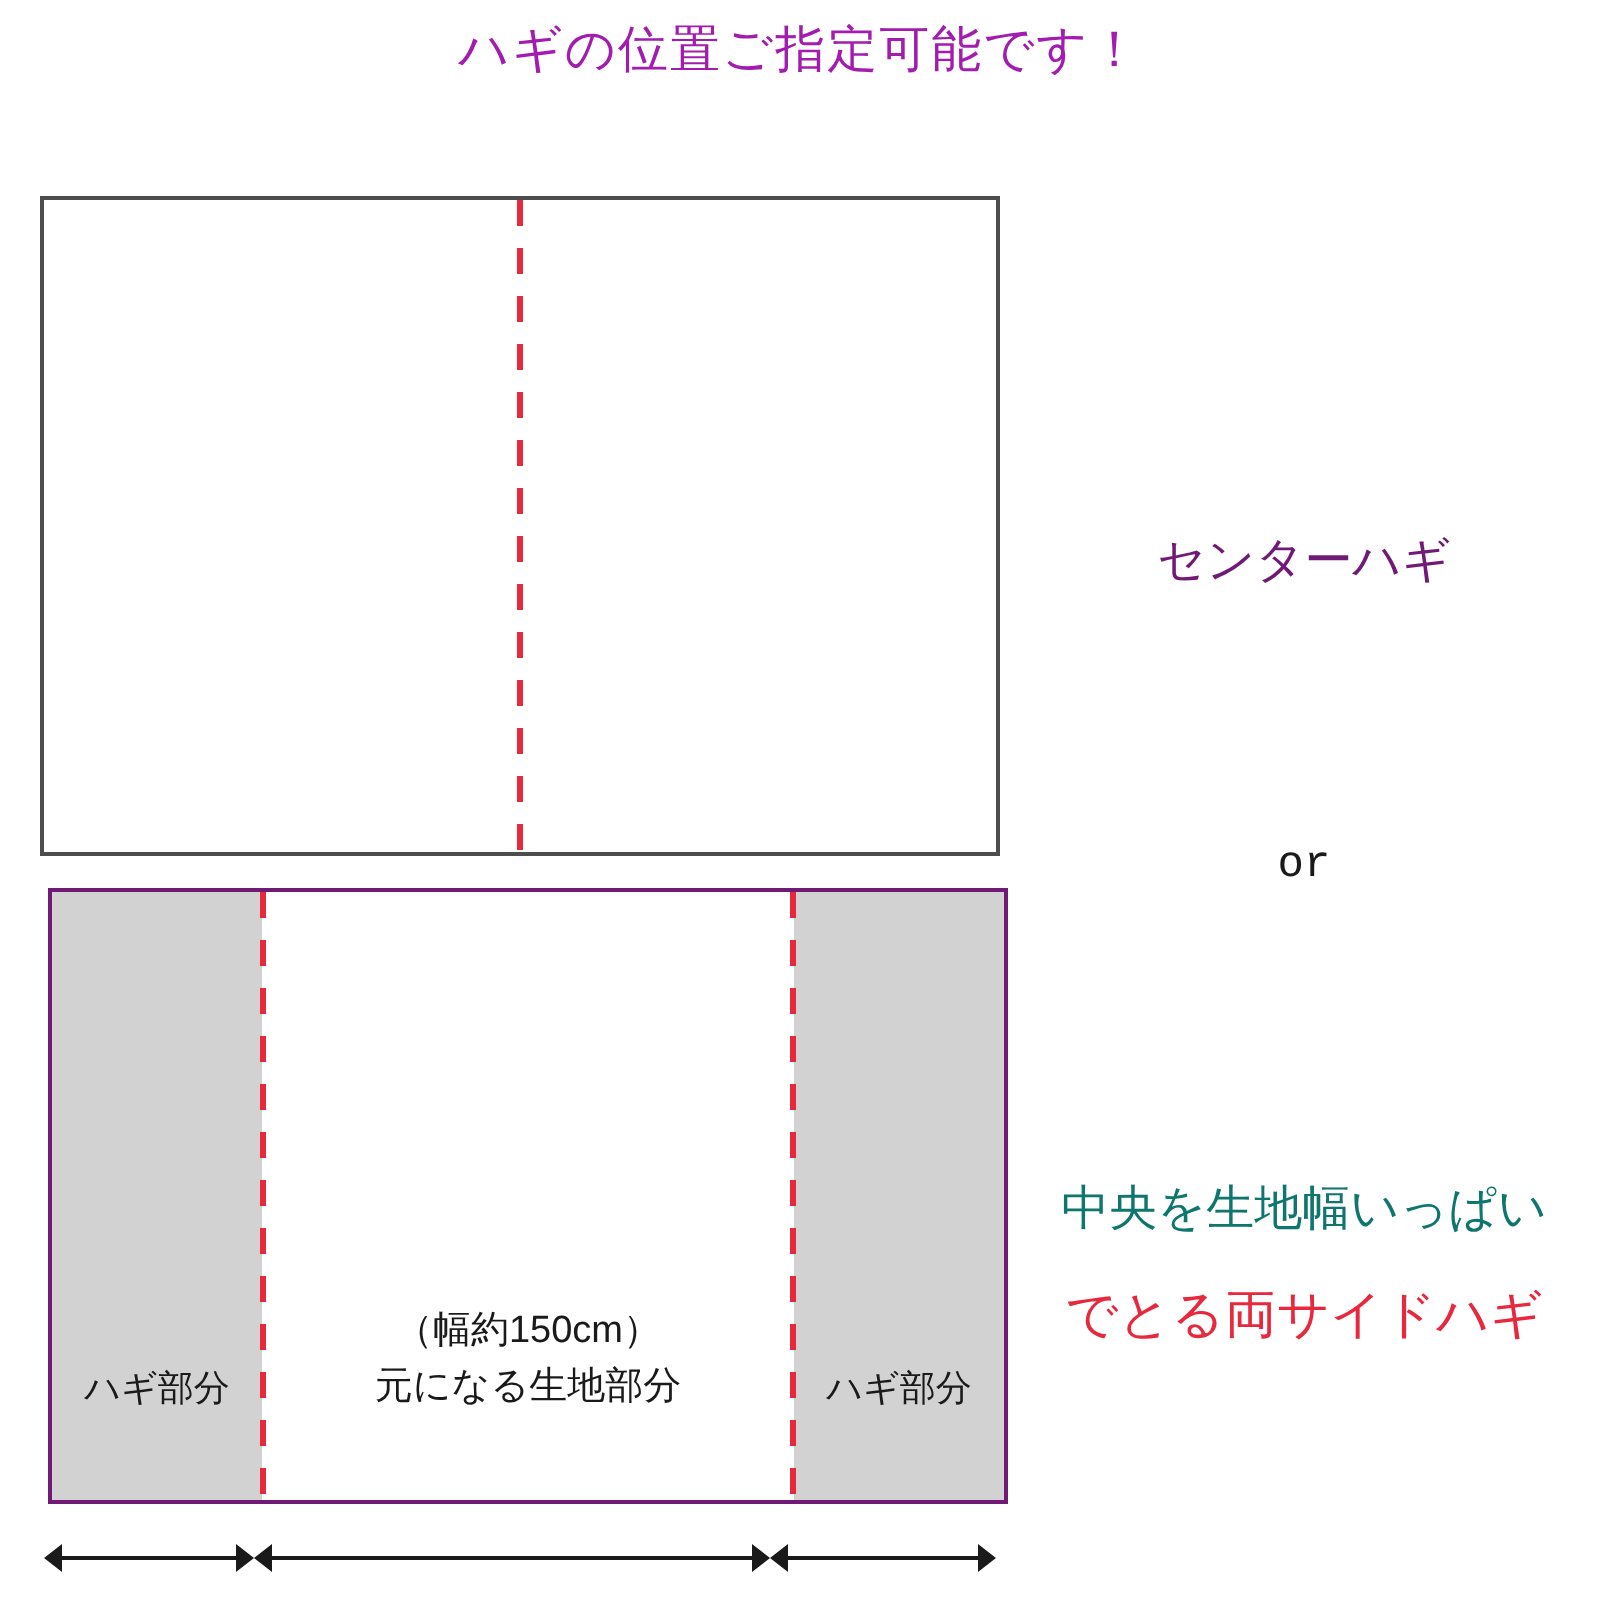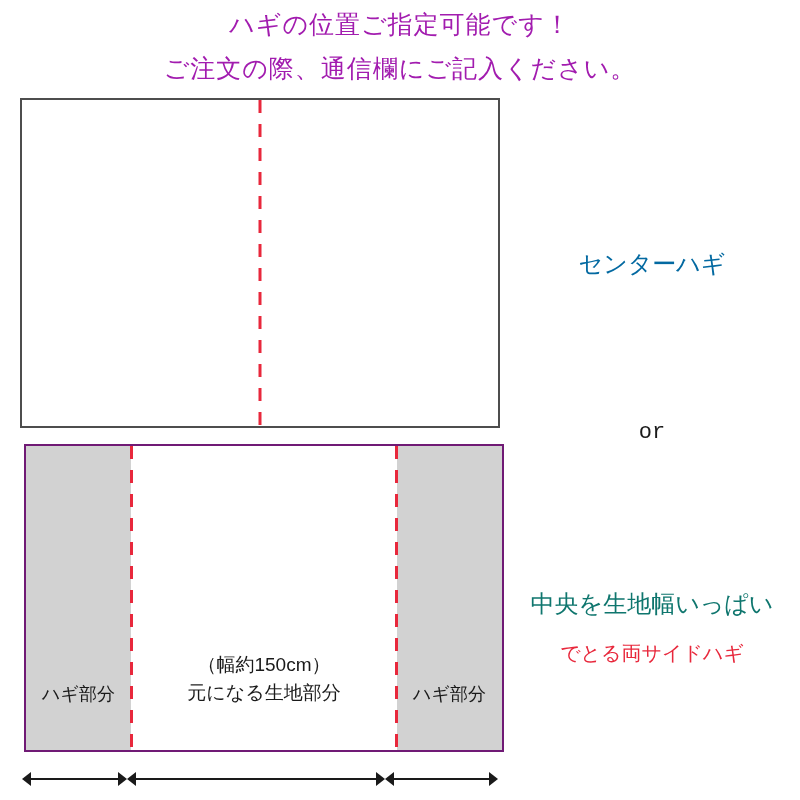--- a/index.html
+++ b/index.html
@@ -137,54 +137,53 @@
 
   
   .caption {
     position: absolute;
     text-align: center;
     white-space: nowrap;
   }
   #caption-center {
     left: 512px;
     width: 280px;
-    top: 248px;
+    top: 264px;
     font-size: 24px;
-    color: #0369a1;
+    color: #701a75;
   }
   #caption-or {
     left: 512px;
     width: 280px;
     top: 420px;
     font-size: 22px;
     color: #1a1a1a;
     font-family: Liberation Mono, monospace;
   }
   #caption-sides-1 {
     left: 504px;
     width: 296px;
     top: 588px;
     font-size: 24px;
     color: #0f766e;
   }
   #caption-sides-2 {
     left: 504px;
     width: 296px;
     top: 640px;
-    font-size: 20px;
+    font-size: 26px;
     color: #e8283c;
   }
 </style>
 </head>
 <body>
 
 <div id="stage">
 
   <div class="headline" id="headline-1">ハギの位置ご指定可能です！</div>
-  <div class="headline" id="headline-2">ご注文の際、通信欄にご記入ください。</div>
 
   <div id="diagram-center">
     <div class="seam"></div>
   </div>
 
   <div id="diagram-sides">
     <div class="panel-left"></div>
     <div class="panel-right"></div>
     <div class="seam left"></div>
     <div class="seam right"></div>

